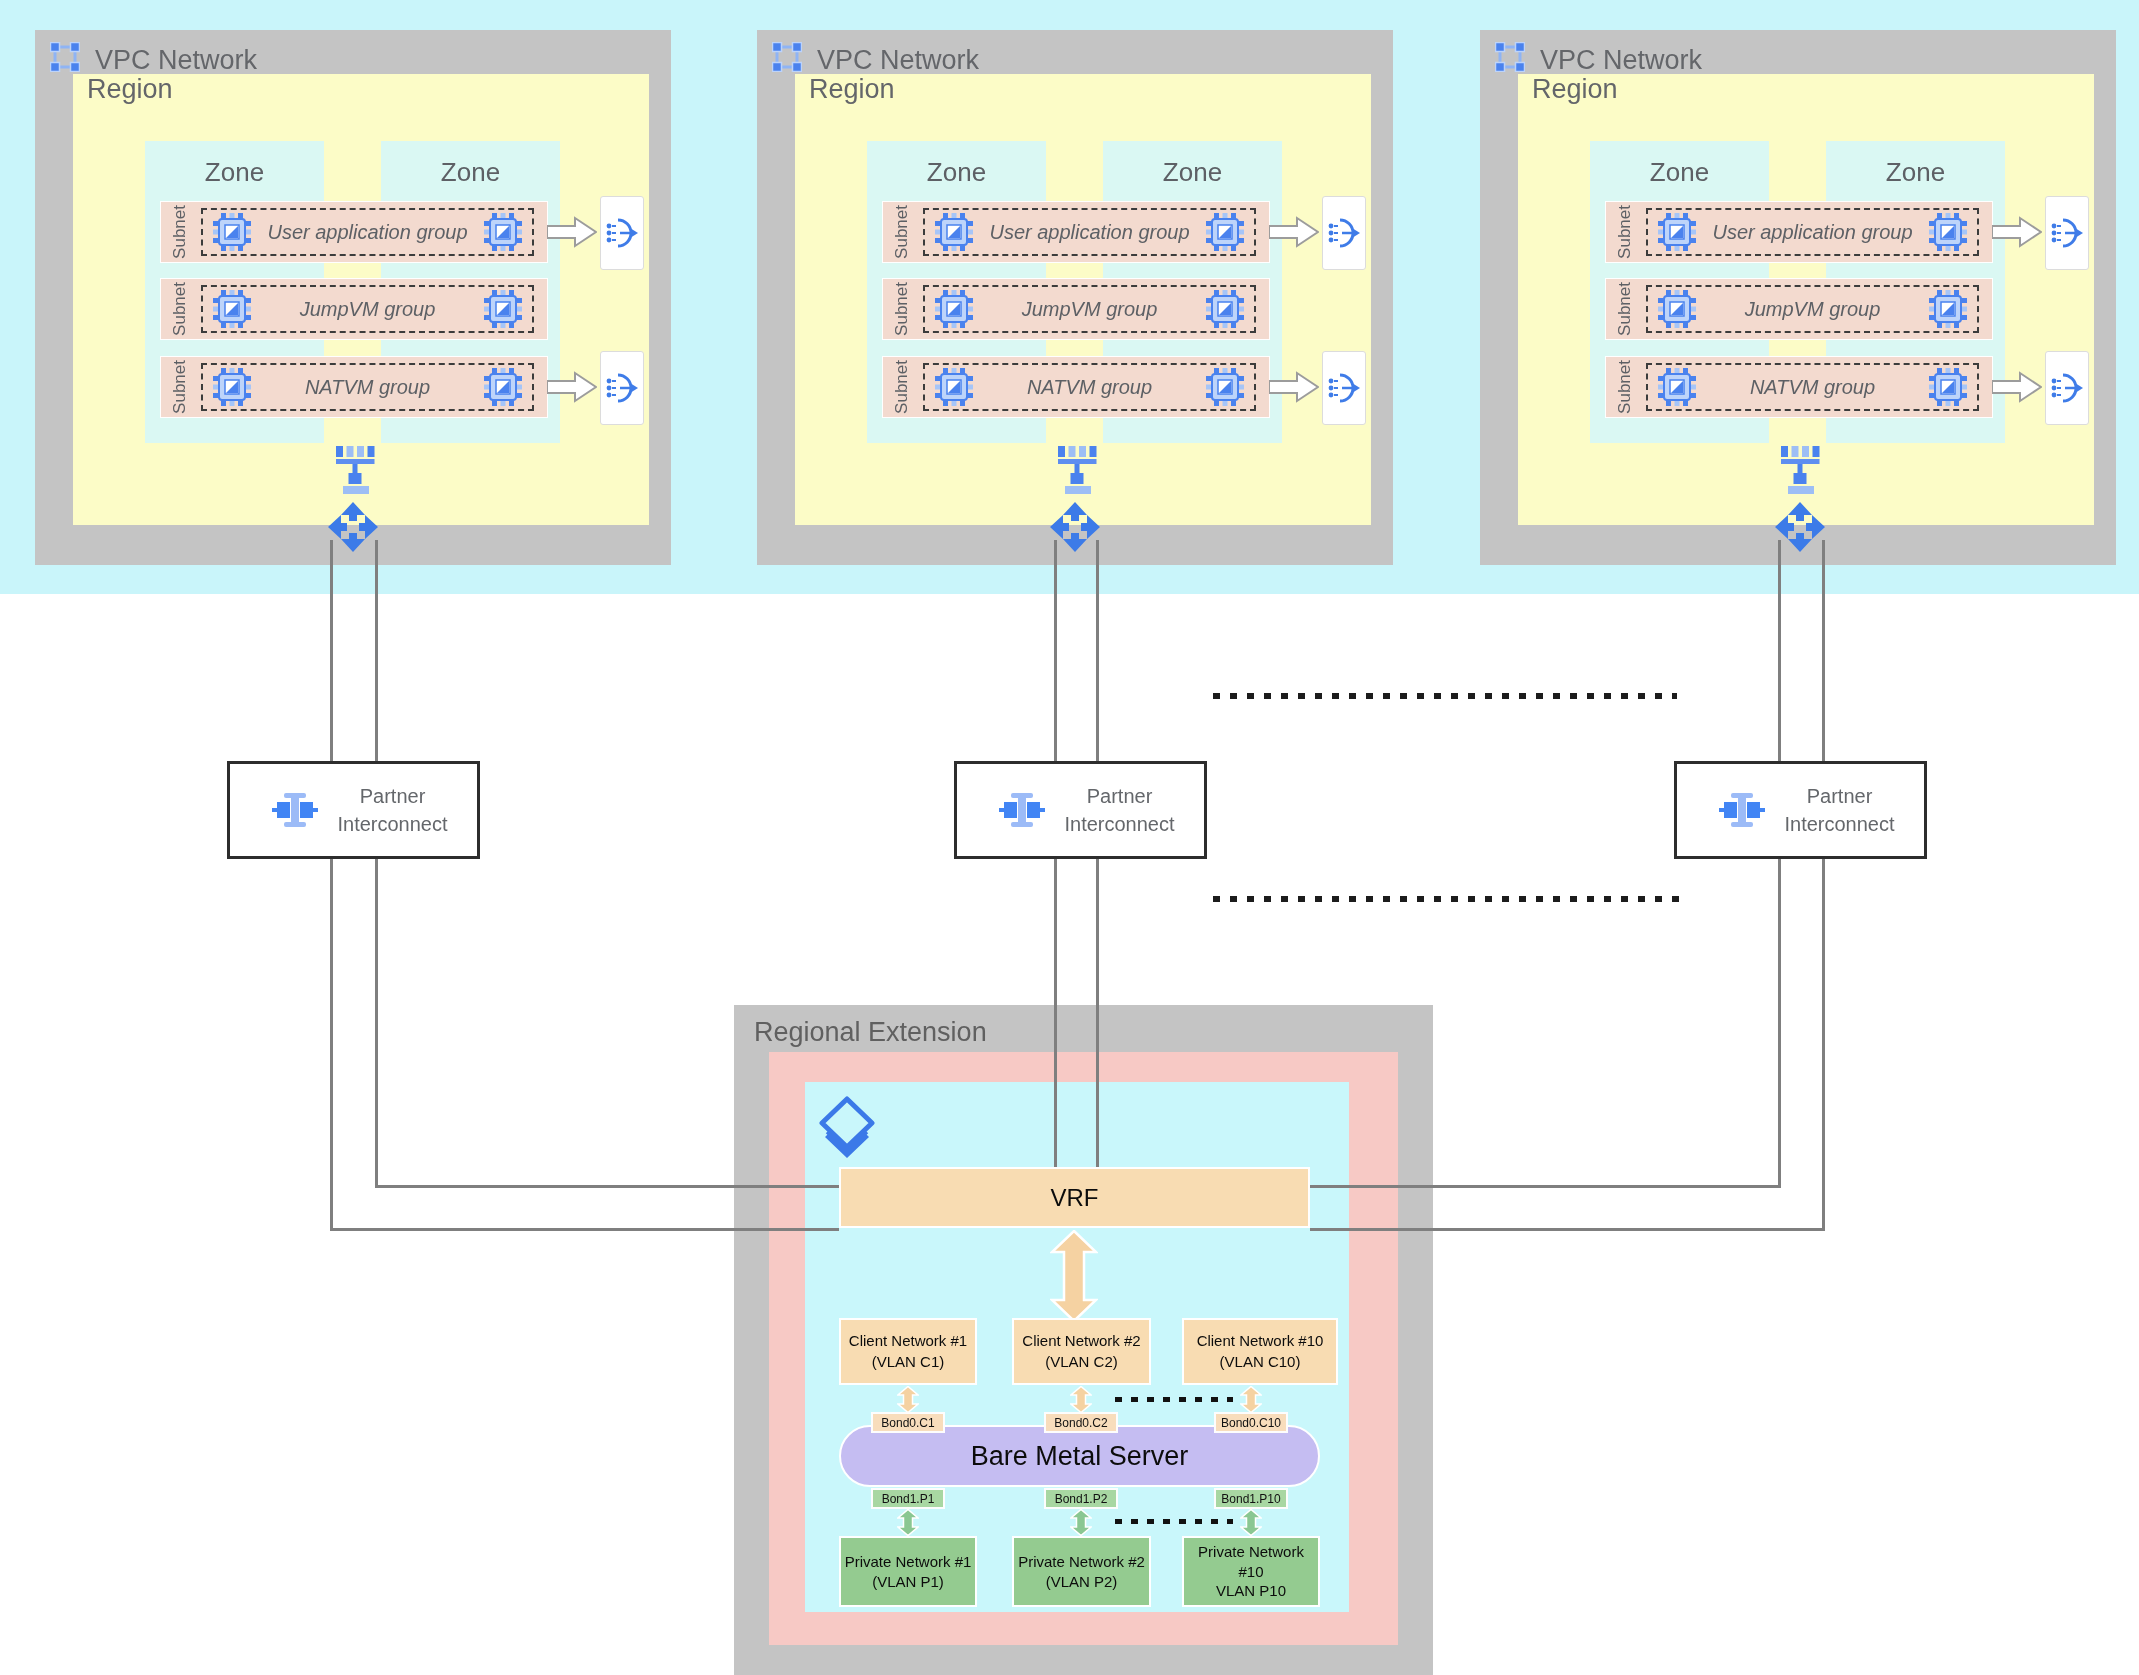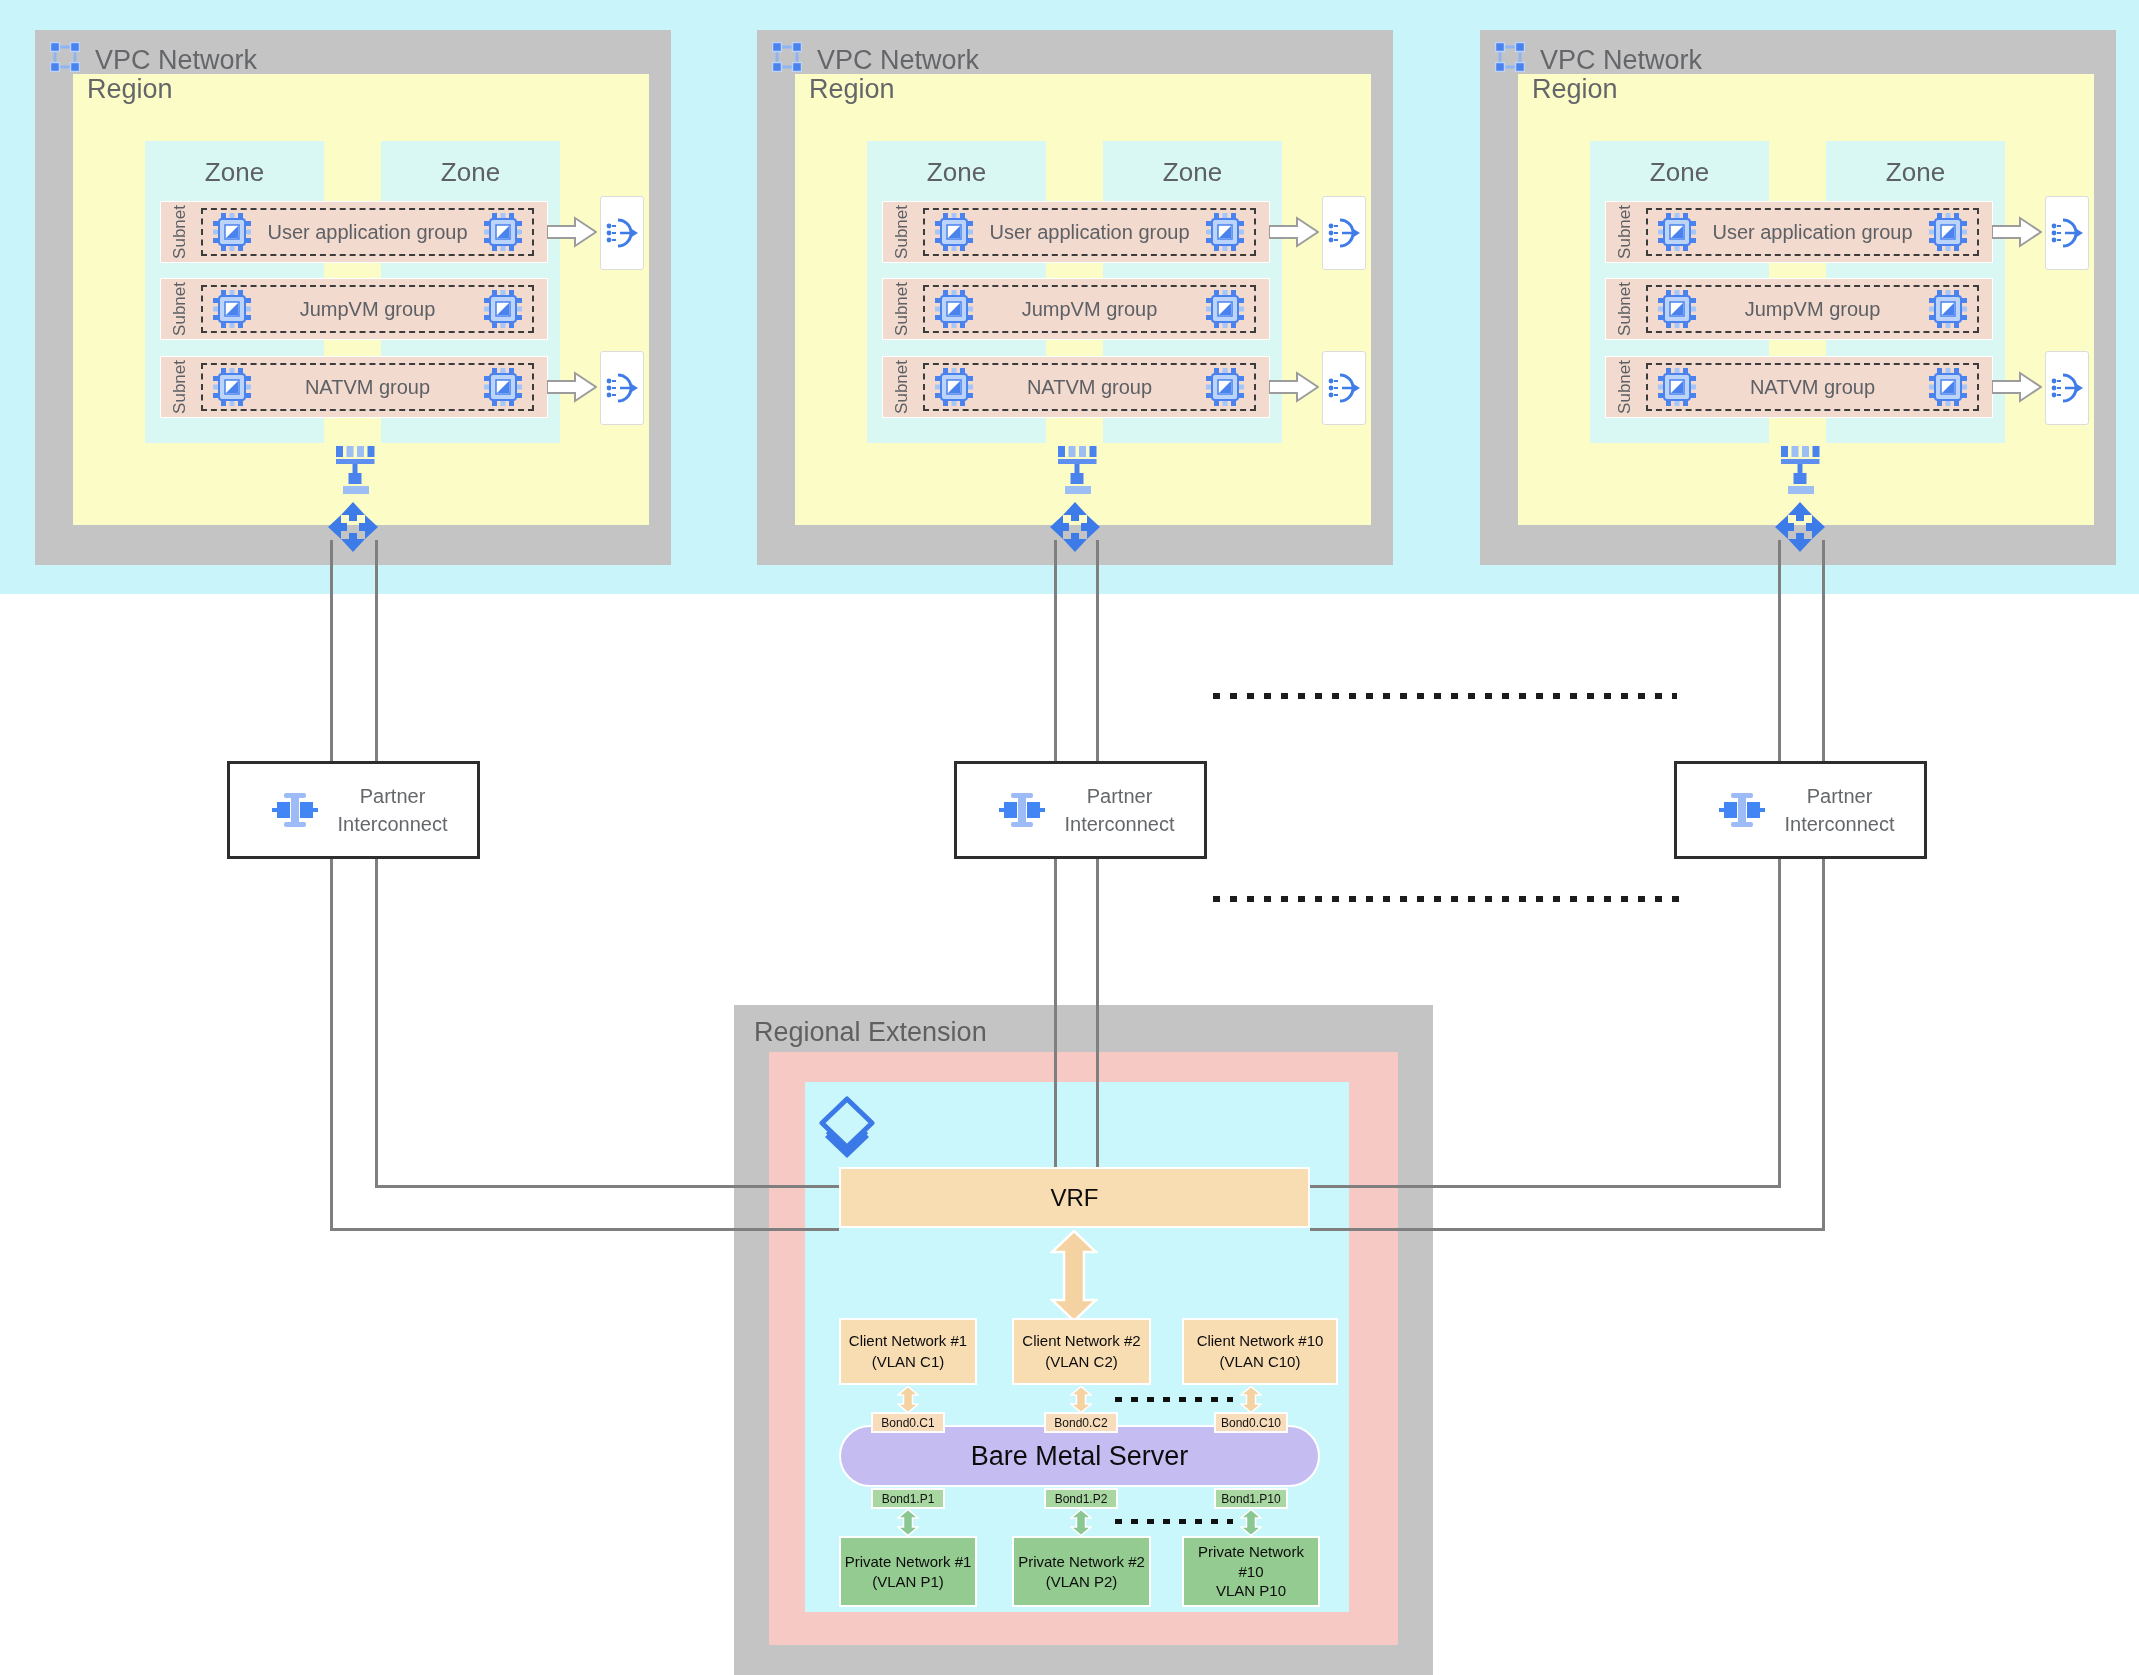--- a/index.html
+++ b/index.html
@@ -13,21 +13,21 @@
   .vpc-title{position:absolute;left:60px;top:15px;font-size:27px;color:#64666a;}
   .region{position:absolute;left:38px;top:44px;width:576px;height:451px;background:#fcfcc7;}
   .region-title{position:absolute;left:14px;top:0;font-size:27px;color:#64666a;}
   .zone{position:absolute;top:67px;width:179px;height:302px;background:#daf8f3;}
   .zone.z1{left:72px}.zone.z2{left:308px}
   .zone-title{margin-top:16px;text-align:center;font-size:26px;color:#5d6065;}
   .subnet-row{position:absolute;left:87px;width:388px;height:62px;background:#f3dacf;border:1px solid #ffffff;box-sizing:border-box;}
   .sub1{top:127px}.sub2{top:204px}.sub3{top:282px}
   .subnet-side{position:absolute;left:2px;top:0;bottom:0;width:34px;display:flex;align-items:center;justify-content:center;}
   .subnet-side span{writing-mode:vertical-rl;transform:rotate(180deg);font-size:17px;color:#5d6065;}
-  .dash{position:absolute;left:40px;right:13px;top:6px;bottom:6px;border:2px dashed #3c3c3c;}
+  .dash{position:absolute;left:40px;right:13px;top:6px;bottom:6px;border:2px dashed #3c3c3c;font-style:italic;}
   .chip{position:absolute;top:50%;transform:translateY(-50%);}
   .chip.cl{left:10px}.chip.cr{right:10px}
   .group-label{position:absolute;inset:0;display:flex;align-items:center;justify-content:center;
                font-size:20px;color:#5d6065;}
   .blockarrow{position:absolute;left:474px;width:50px;height:32px;}
   .ba1{top:142px}.ba3{top:297px}
   .lb{position:absolute;left:527px;width:42px;height:72px;background:#ffffff;border:1px solid #dcdcdc;
       border-radius:3px;display:flex;align-items:center;justify-content:center;}
   .lb1{top:122px}.lb3{top:277px}
   .neticon{position:absolute;left:262px;top:372px;}

